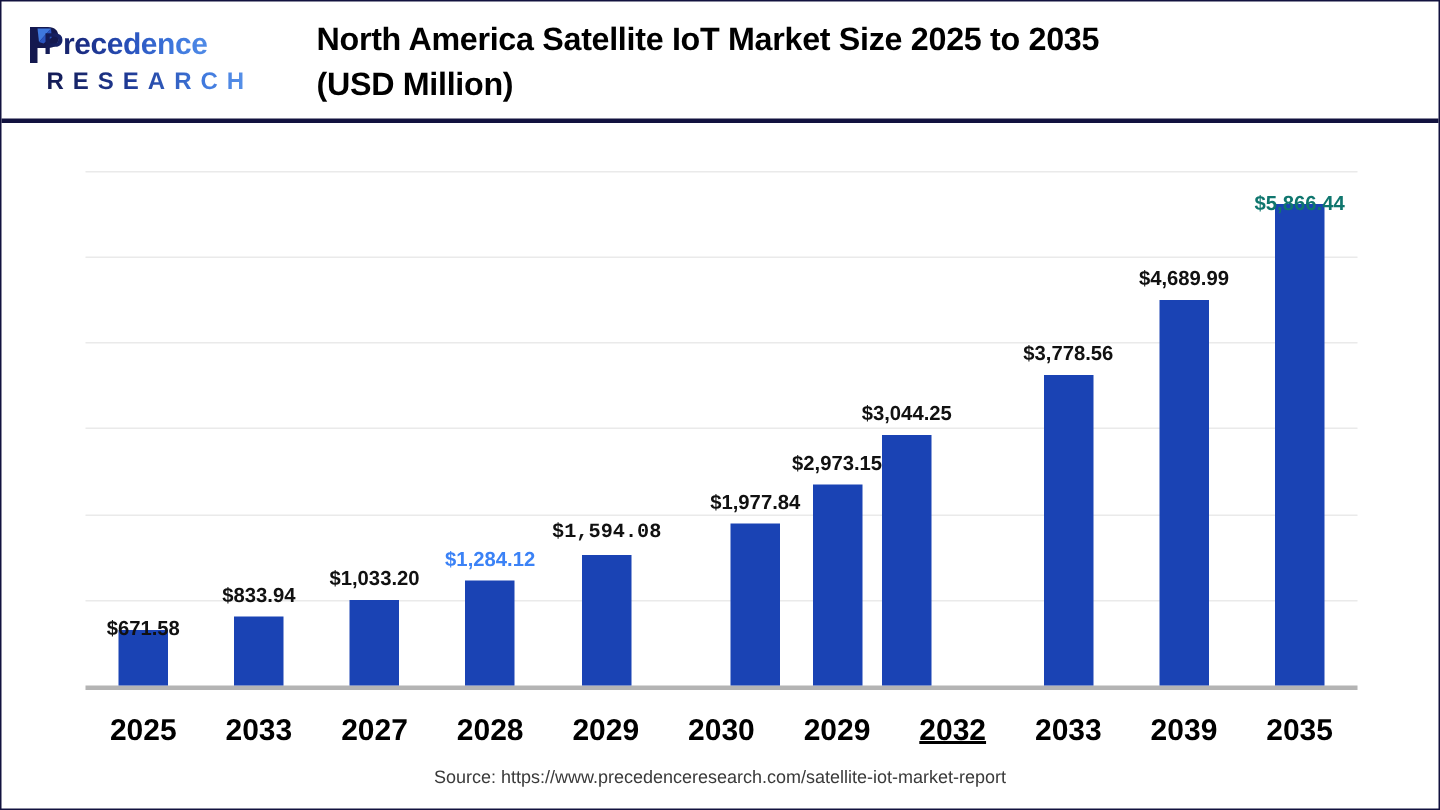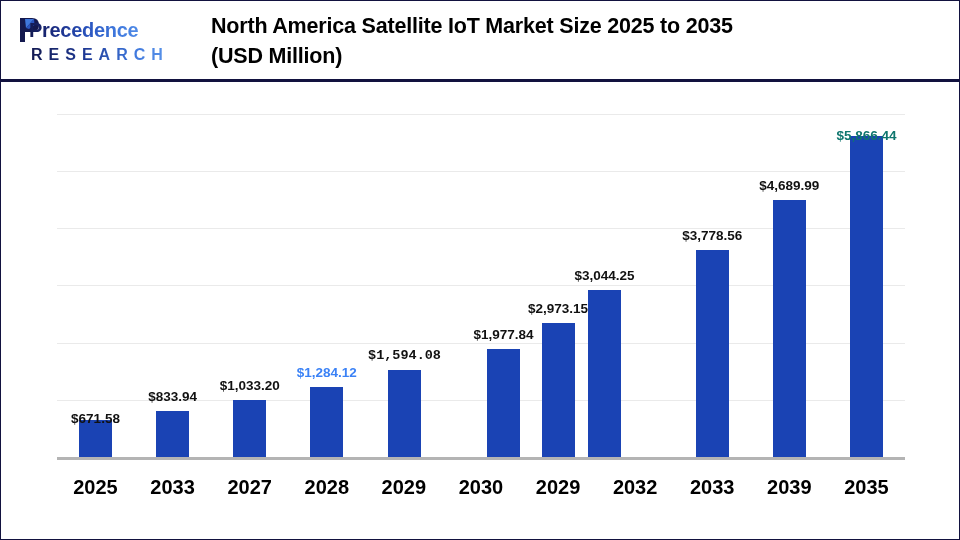--- a/index.html
+++ b/index.html
@@ -249,22 +249,23 @@
           </div>
         </div>
       <div id="xlabels">
           <div class="x-label" style="left: 0px;">2025</div>
           <div class="x-label" style="left: 77.0909px;">2033</div>
           <div class="x-label" style="left: 154.182px;">2027</div>
           <div class="x-label" style="left: 231.273px;">2028</div>
           <div class="x-label" style="left: 308.364px;">2029</div>
           <div class="x-label" style="left: 385.455px;">2030</div>
           <div class="x-label" style="left: 462.545px;">2029</div>
-          <div class="x-label" style="left: 539.636px;">2032</div>
+          <div class="x-label" style="left: 539.636px; text-decoration: underline;">2032</div>
           <div class="x-label" style="left: 616.727px;">2033</div>
           <div class="x-label" style="left: 693.818px;">2039</div>
           <div class="x-label" style="left: 770.909px;">2035</div>
         </div>
     </div>
   </div>
 
+  <div id="source">Source: https://www.precedenceresearch.com/satellite-iot-market-report</div>
 
 </div>
 
 </body></html>

